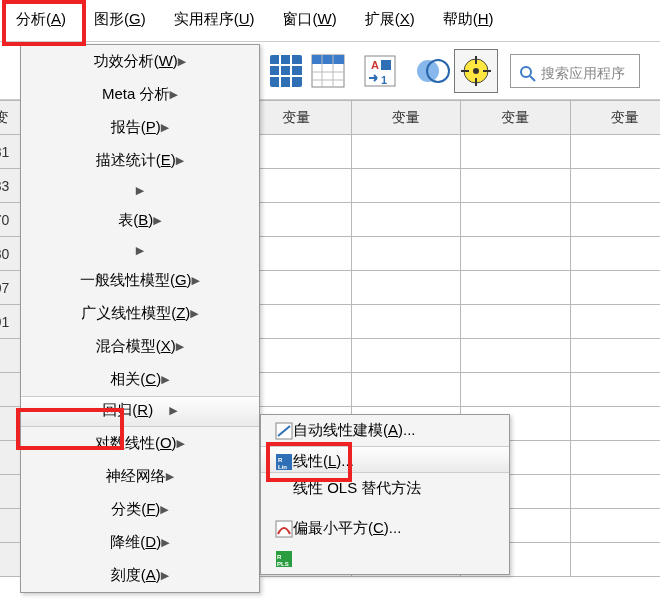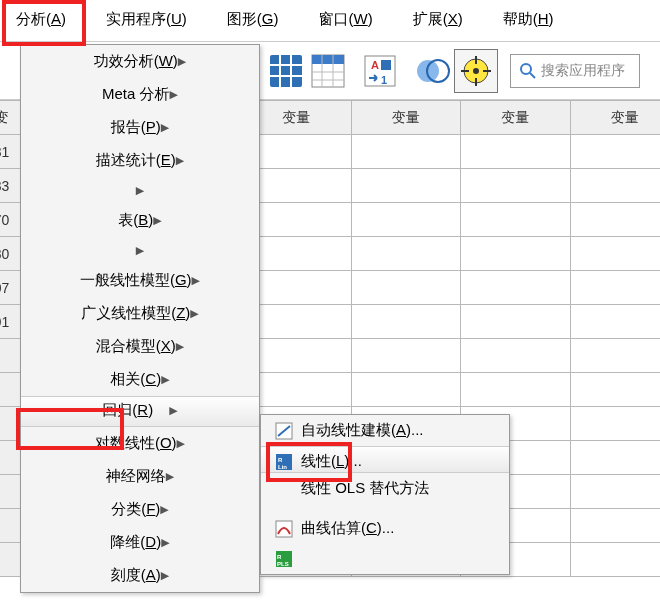--- a/index.html
+++ b/index.html
@@ -1,55 +1,55 @@
 <!DOCTYPE html>
 <html><head>
 <meta charset="utf-8">
 <style>
   * { box-sizing: border-box; margin: 0; padding: 0; font-family: "Microsoft YaHei", Arial, sans-serif; }
   body { width: 660px; height: 600px; overflow: hidden; background: #fff; font-size: 15px; position: relative; }
-  .menubar { display: flex; gap: 16px; padding: 6px 4px 8px 4px; border-bottom: 1px solid #ccc; }
+  .menubar { display: flex; gap: 4px; padding: 6px 4px 8px 4px; border-bottom: 1px solid #ccc; }
   .menubar-item { padding: 4px 12px; cursor: default; }
   .highlight-red { position: absolute; border: 4px solid #e22; pointer-events: none; z-index: 100; }
   .toolbar { display: flex; align-items: center; gap: 2px; padding: 4px 4px; border-bottom: 1px solid #ccc; height: 58px; }
   .tb-icon { width: 40px; height: 40px; display: inline-flex; align-items: center; justify-content: center; }
   .tb-sep { width: 8px; }
-  .search-box { display: inline-flex; align-items: center; border: 1px solid #999; padding: 15px 8px; height: 34px; width: 130px; }
+  .search-box { display: inline-flex; align-items: flex-end; border: 1px solid #999; padding: 4px 8px; height: 34px; width: 130px; }
   .search-box svg { margin-right: 4px; flex-shrink: 0; }
   .search-box span { color: #888; font-size: 14px; white-space: nowrap; overflow: hidden; }
   table.grid { border-collapse: collapse; width: 700px; margin-left: -20px; }
   table.grid th, table.grid td { border: 1px solid #b8b8b8; height: 34px; text-align: center; font-weight: normal; color: #333; font-size: 14px; }
   table.grid th { background: #efefef; }
   table.grid td.rowhdr { background: #efefef; width: 42px; font-size: 14px; }
   .dropdown { position: absolute; background: #f4f4f4; border: 1px solid #999; box-shadow: 2px 2px 4px rgba(0,0,0,0.2); z-index: 50; }
   .dropdown-item { display: flex; align-items: center; justify-content: center; padding: 7px 14px; min-width: 210px; cursor: default; font-size: 15px; }
   .dropdown-item.hover { background: linear-gradient(#fefefe,#eaeaea); border-top: 1px solid #ccc; border-bottom: 1px solid #ccc; padding-top: 4px; padding-bottom: 6px; gap: 16px; }
   .dropdown-item .arrow { color: #555; font-size: 11px; }
-  .sub-item { display: flex; align-items: center; padding: 6px 14px; min-width: 230px; cursor: default; font-size: 15px; gap: 8px; }
+  .sub-item { display: flex; align-items: center; padding: 6px 14px; min-width: 230px; cursor: default; font-size: 15px; }
   .sub-item.hover { background: linear-gradient(#fefefe,#eaeaea); border-top: 1px solid #ccc; border-bottom: 1px solid #ccc; padding-top: 5px; padding-bottom: 1px; }
   .mini-icon { width: 18px; height: 18px; display: inline-flex; align-items: center; justify-content: center; }
   .sub-sep { border: none; height: 1px; margin: 4px 6px; }
   .u { text-decoration: underline; }
 </style>
 </head>
 <body>
 
 <div class="highlight-red" style="left:2px; top:0px; width:84px; height:46px;"></div>
 <div class="highlight-red" style="left:16px; top:408px; width:108px; height:42px;"></div>
 <div class="highlight-red" style="left:266px; top:442px; width:86px; height:40px;"></div>
 
 <div class="menubar">
   <div class="menubar-item">
     <span>分析(</span><span class="u">A</span><span>)</span>
   </div>
   <div class="menubar-item">
+    <span>图形(</span><span class="u">G</span><span>)</span>
+  </div>
+  <div class="menubar-item">
     <span>实用程序(</span><span class="u">U</span><span>)</span>
-  </div>
-  <div class="menubar-item">
-    <span>图形(</span><span class="u">G</span><span>)</span>
   </div>
   <div class="menubar-item">
     <span>窗口(</span><span class="u">W</span><span>)</span>
   </div>
   <div class="menubar-item">
     <span>扩展(</span><span class="u">X</span><span>)</span>
   </div>
   <div class="menubar-item">
     <span>帮助(</span><span class="u">H</span><span>)</span>
   </div>
@@ -342,21 +342,21 @@
     <span>线性 OLS 替代方法</span>
   </div>
   <hr class="sub-sep">
   <div class="sub-item">
     <span class="mini-icon">
         <svg width="18" height="18">
           <rect x="1" y="1" width="16" height="16" fill="#fff" stroke="#888"></rect>
           <path d="M3 14 Q9 2 15 14" fill="none" stroke="#c33" stroke-width="2"></path>
         </svg>
       </span>
-    <span><span>曲线估算(</span><span class="u">C</span><span>)...</span></span>
+    <span><span>偏最小平方(</span><span class="u">C</span><span>)...</span></span>
   </div>
   <div class="sub-item">
     <span class="mini-icon">
         <svg width="18" height="18">
           <rect x="1" y="1" width="16" height="16" fill="#2a9d3f"></rect>
           <text x="2" y="9" font-size="6" fill="#fff" font-weight="bold">R</text>
           <text x="2" y="16" font-size="6" fill="#fff" font-weight="bold">PLS</text>
         </svg>
       </span>
   </div>

